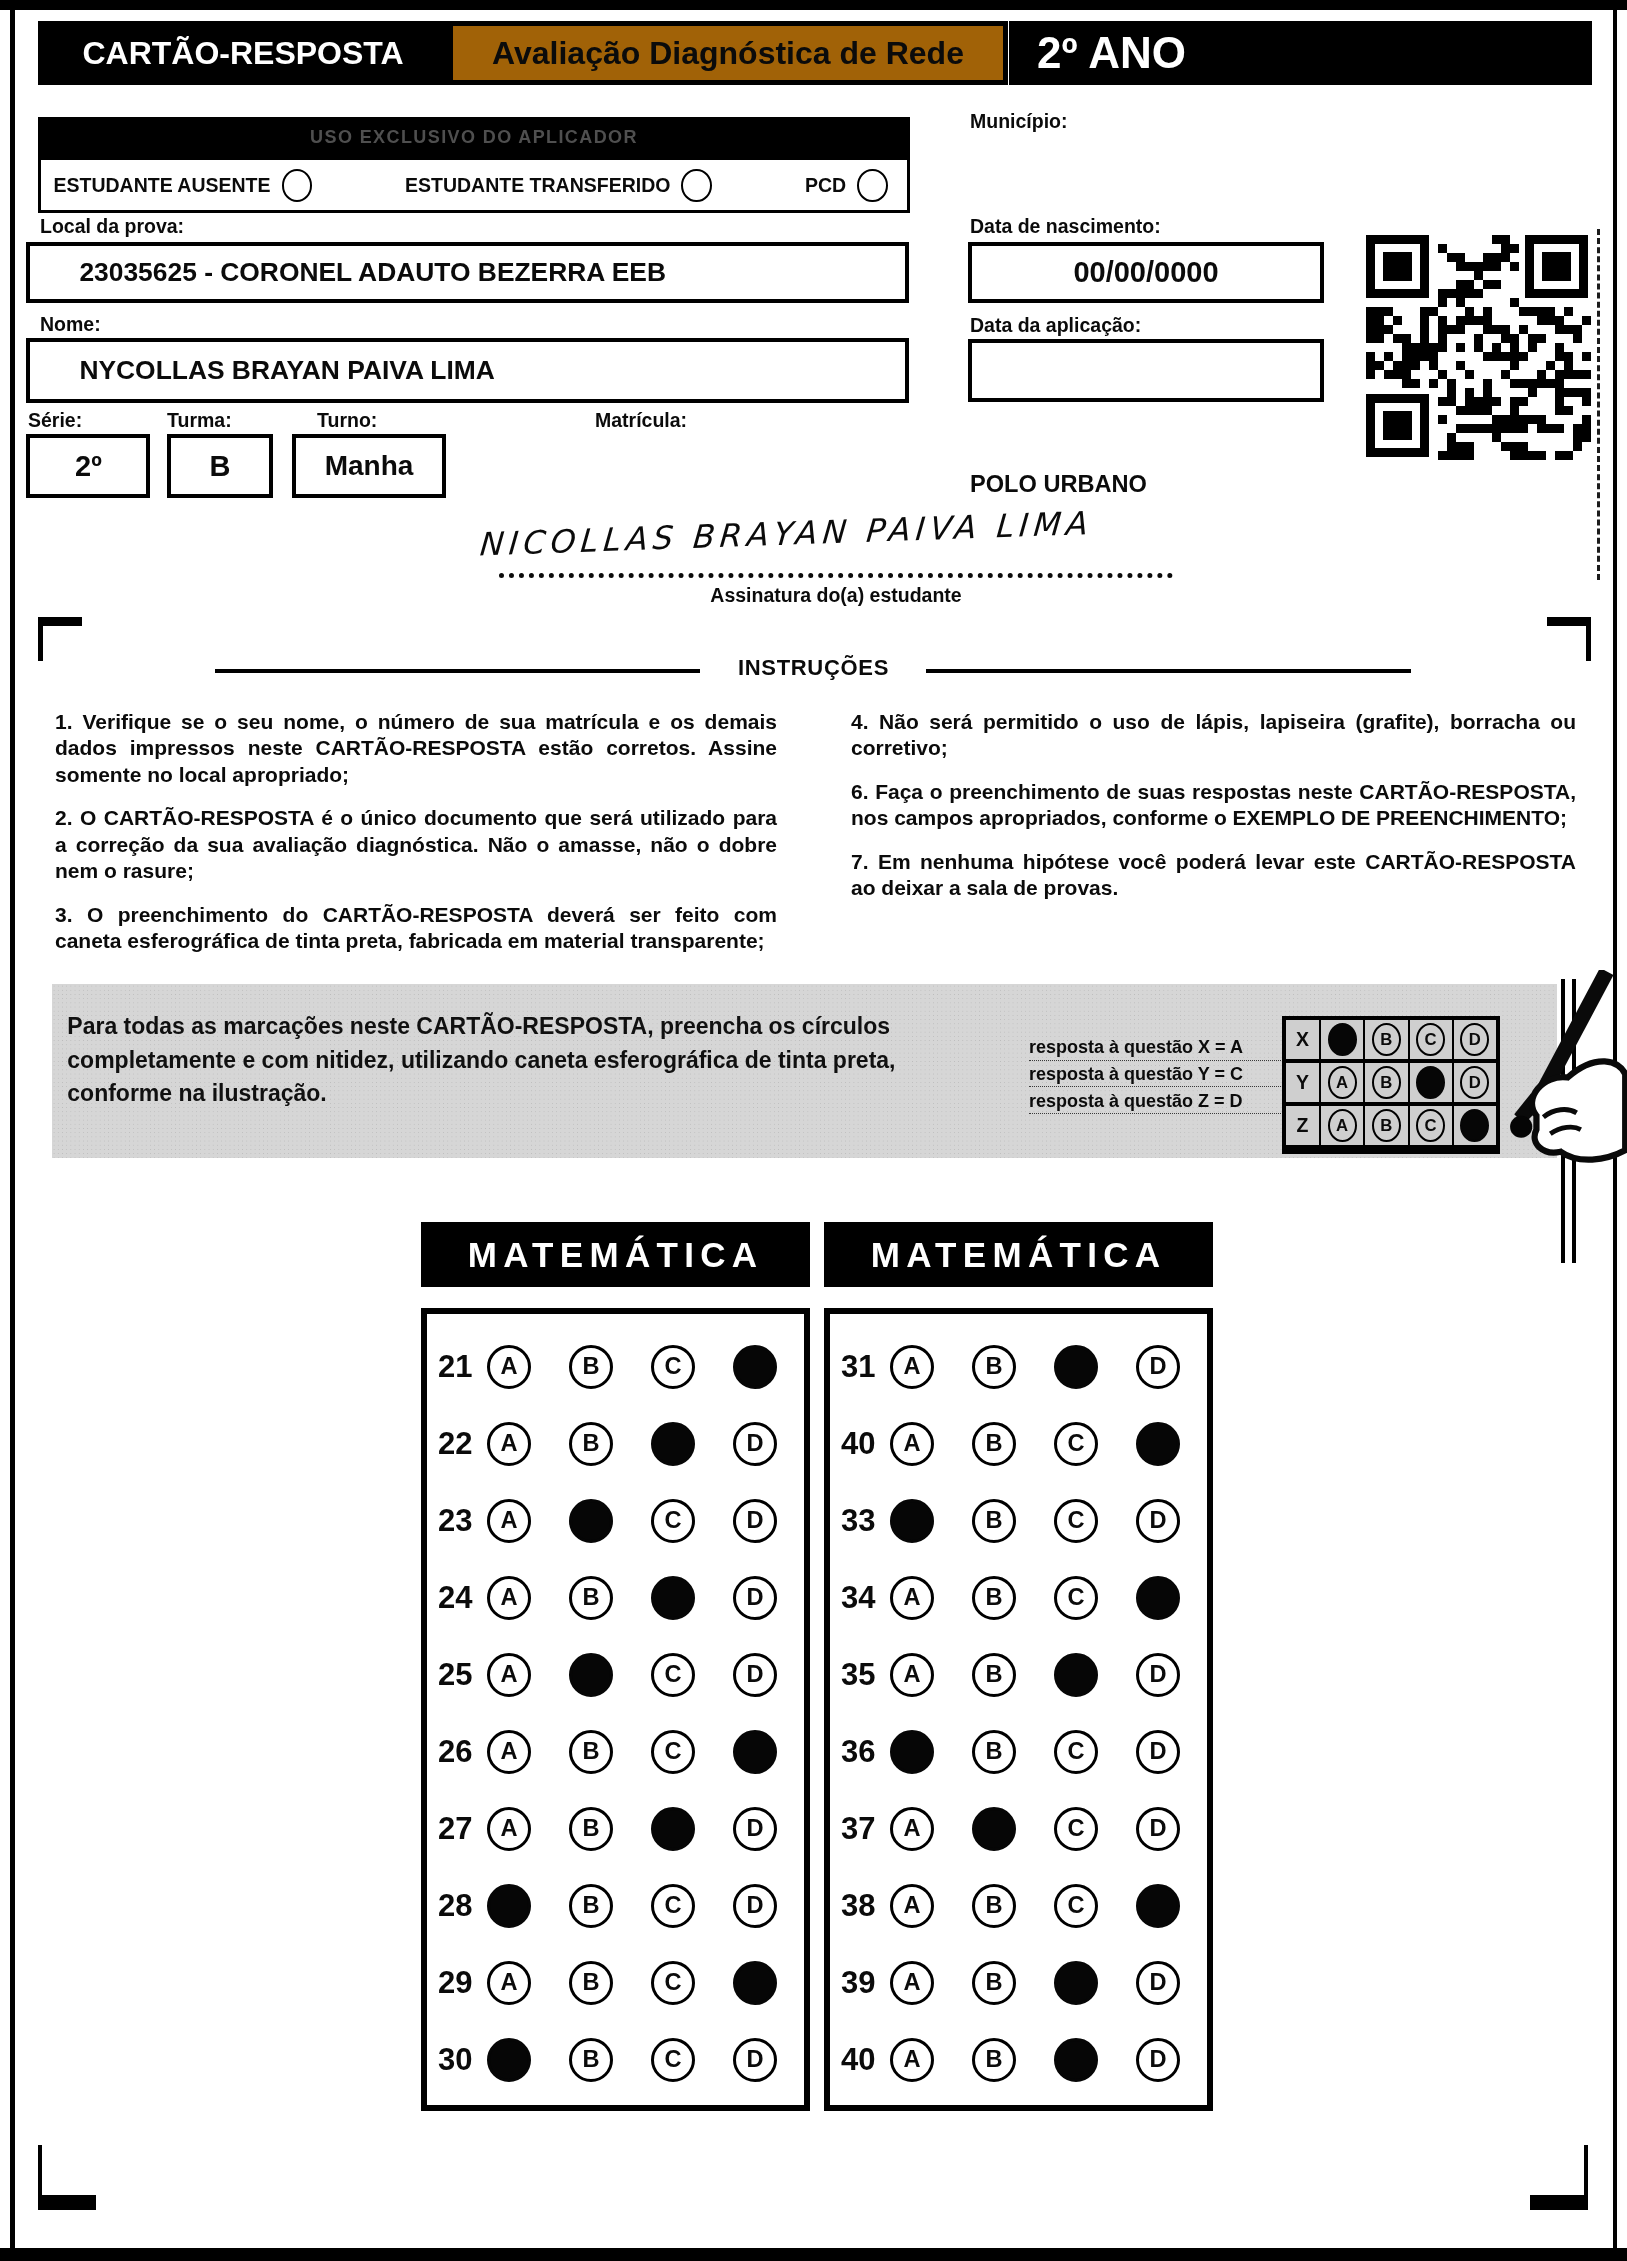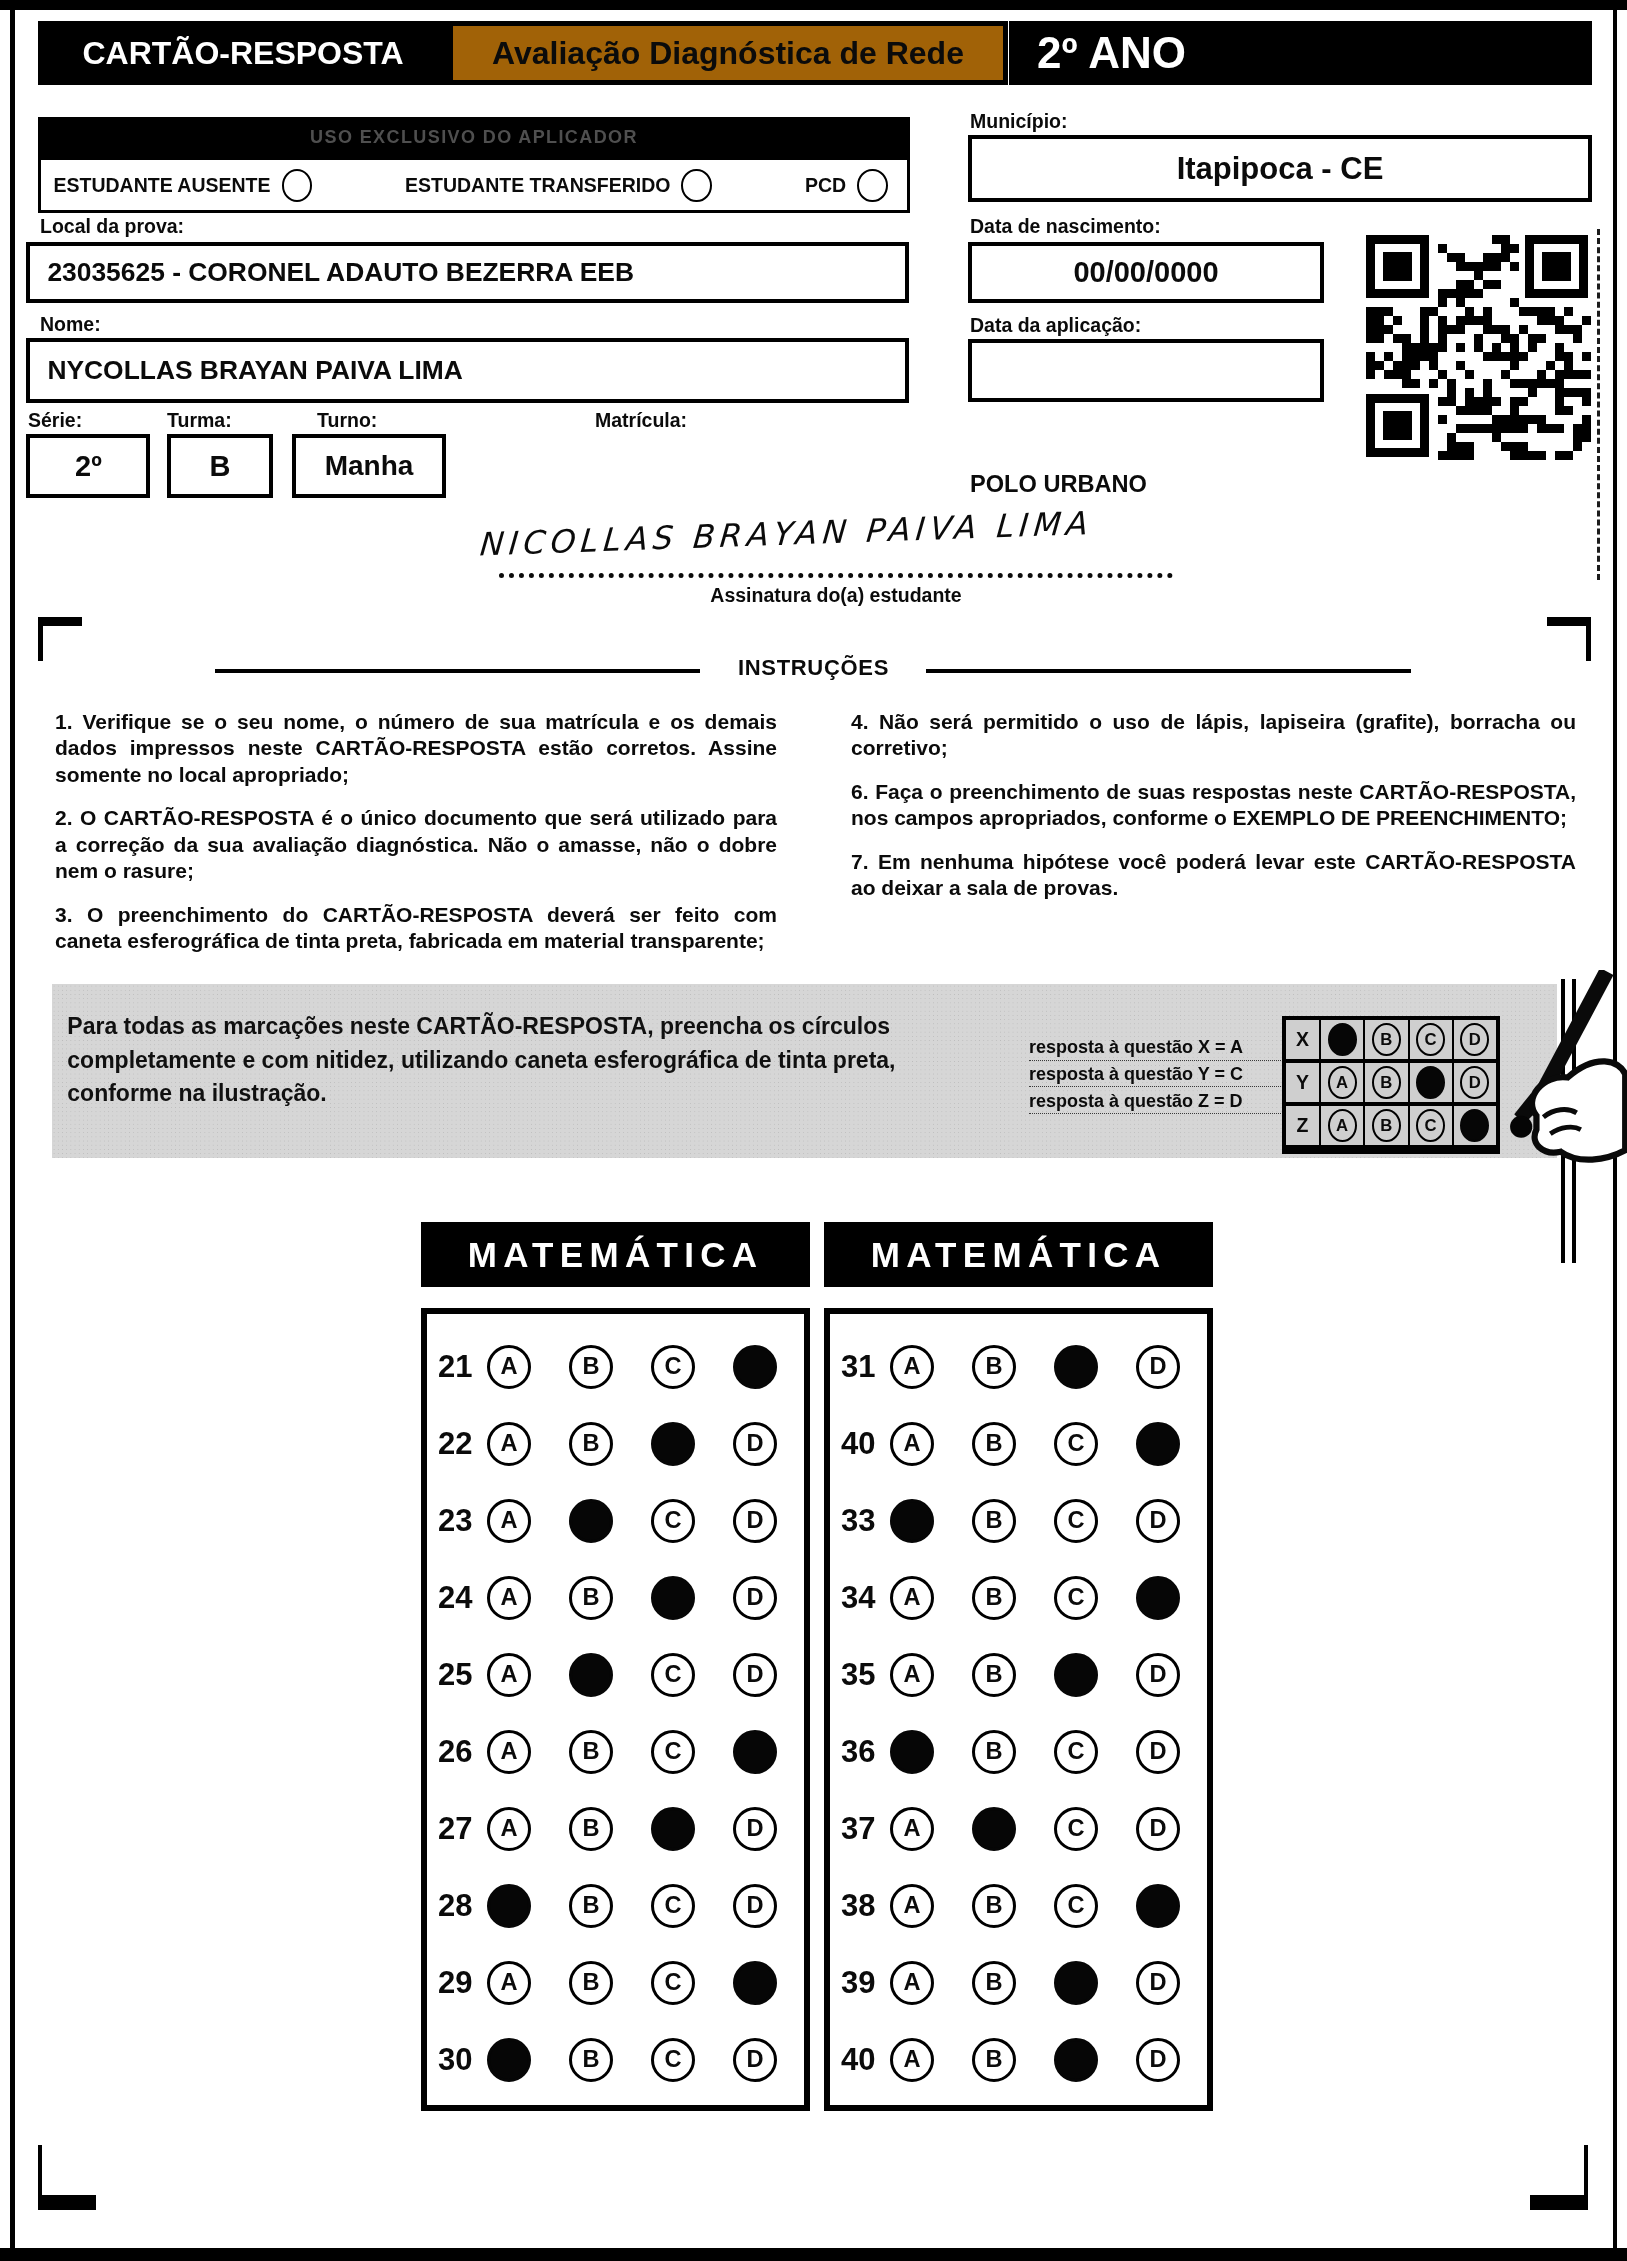--- a/index.html
+++ b/index.html
@@ -30,21 +30,21 @@
   .applicator-box{left:38px;top:157px;width:872px;height:56px;border:3.5px solid #000;box-sizing:border-box;
     display:flex;align-items:center;justify-content:space-between;padding:0 19.5px 0 12.5px;}
   .app-opt{display:flex;align-items:center;}
   .app-opt .opt-label{font-size:19.5px;font-weight:bold;}
   .opt-circle{width:26.4px;height:29px;border:2.8px solid #000;border-radius:50%;margin-left:11px;background:#fff;}
 
   
   .f-label{font-size:19.5px;font-weight:bold;}
   .f-box{border:4.9px solid #000;box-sizing:border-box;background:#fff;display:flex;align-items:center;
     font-weight:bold;font-size:26.4px;}
-  .f-box.pad{padding-left:17px;}
+  .f-box.pad{padding-left:49px;}
   .f-box.center{justify-content:center;}
 
   .lbl-local{left:40px;top:215px;}
   .box-local{left:26.4px;top:242px;width:883px;height:61px;}
   .lbl-nome{left:40px;top:313px;}
   .box-nome{left:26.4px;top:338px;width:883px;height:65px;}
   .lbl-serie{left:28px;top:409px;}
   .lbl-turma{left:167px;top:409px;}
   .lbl-turno{left:317px;top:409px;}
   .lbl-matricula{left:595px;top:409px;}
@@ -166,21 +166,20 @@
 
   <div class="abs f-label lbl-serie">Série:</div>
   <div class="abs f-label lbl-turma">Turma:</div>
   <div class="abs f-label lbl-turno">Turno:</div>
   <div class="abs f-label lbl-matricula">Matrícula:</div>
   <div class="abs f-box center box-serie">2º</div>
   <div class="abs f-box center box-turma">B</div>
   <div class="abs f-box center box-turno">Manha</div>
 
   <div class="abs f-label lbl-municipio">Município:</div>
-  <div class="abs f-box center box-municipio">Itapipoca - CE</div>
   <div class="abs f-label lbl-nascimento">Data de nascimento:</div>
   <div class="abs f-box center box-nascimento">00/00/0000</div>
   <div class="abs f-label lbl-aplicacao">Data da aplicação:</div>
   <div class="abs f-box center box-aplicacao"></div>
   <div class="abs polo">POLO URBANO</div>
 
   <div class="abs qr-code">
     <div class="qr-modules" id="qr-modules">
         <div class="qr-cell" style="grid-row-start: 1; grid-column-start: 15;"></div>
         <div class="qr-cell" style="grid-row-start: 1; grid-column-start: 16;"></div>

